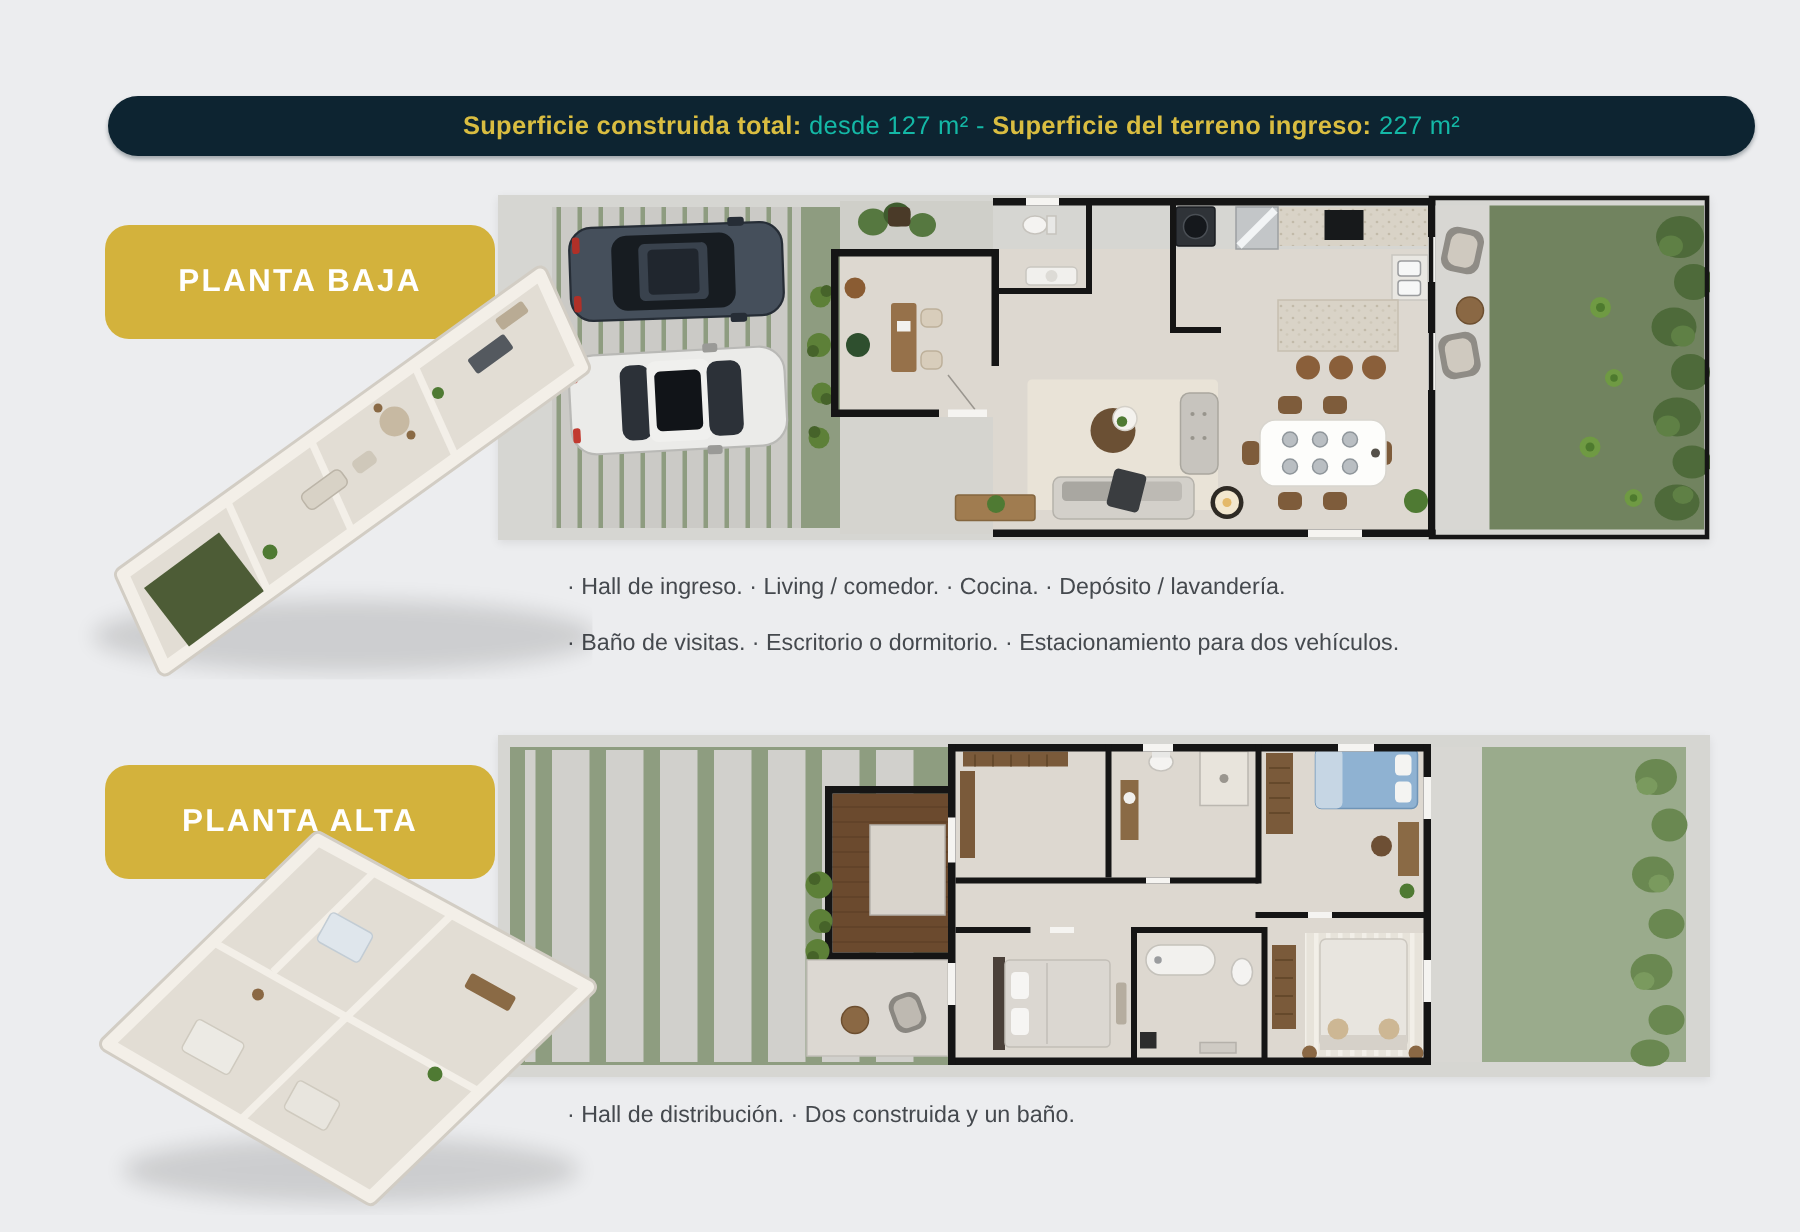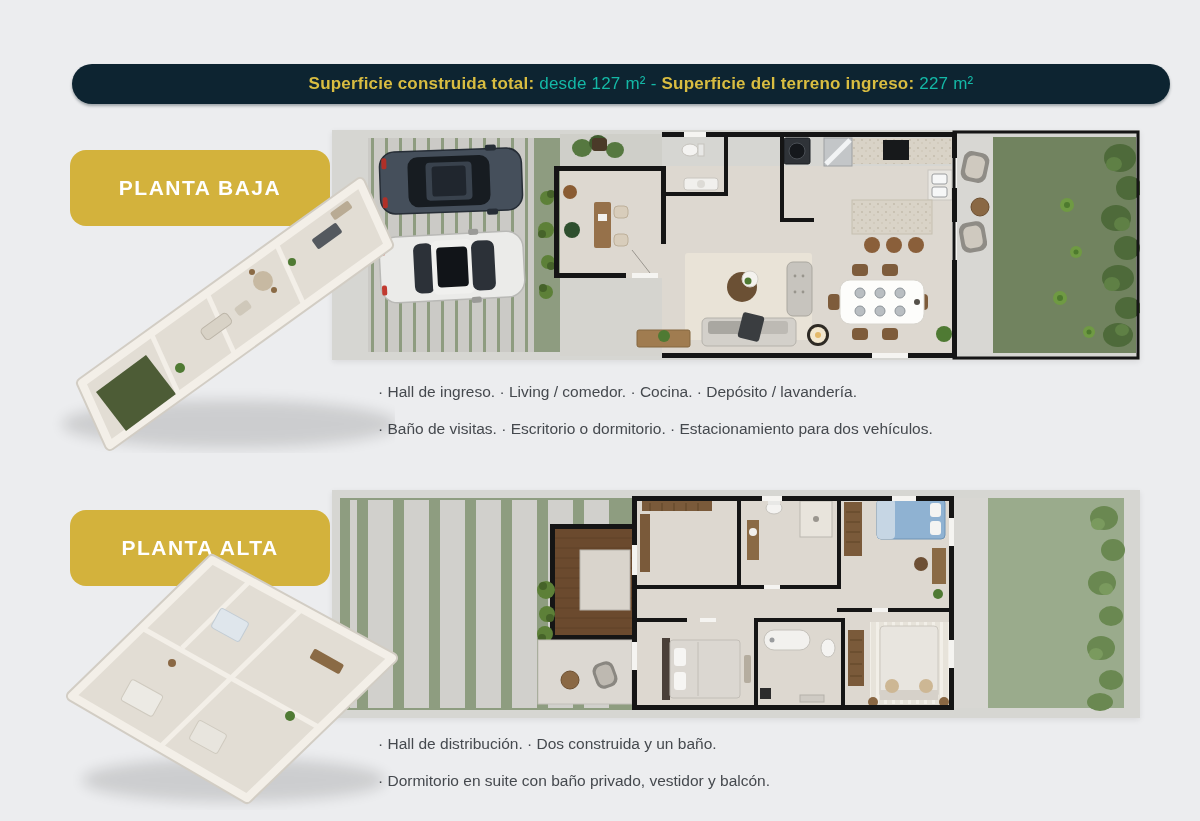--- a/index.html
+++ b/index.html
@@ -500,16 +500,15 @@
       <g fill="#7a9a5e">
         <ellipse cx="766" cy="34" rx="7" ry="6"></ellipse>
           <ellipse cx="774" cy="99" rx="7" ry="6"></ellipse>
         <ellipse cx="764" cy="164" rx="7" ry="6"></ellipse>
       </g>
     </g>
   </svg>
 
   <div class="features features-alta">
     <p>· Hall de distribución. · Dos construida y un baño.</p>
-    <p>· Dormitorio en suite con baño privado, vestidor y  balcón.</p>
   </div>
 
 </div>
 
 </body></html>

